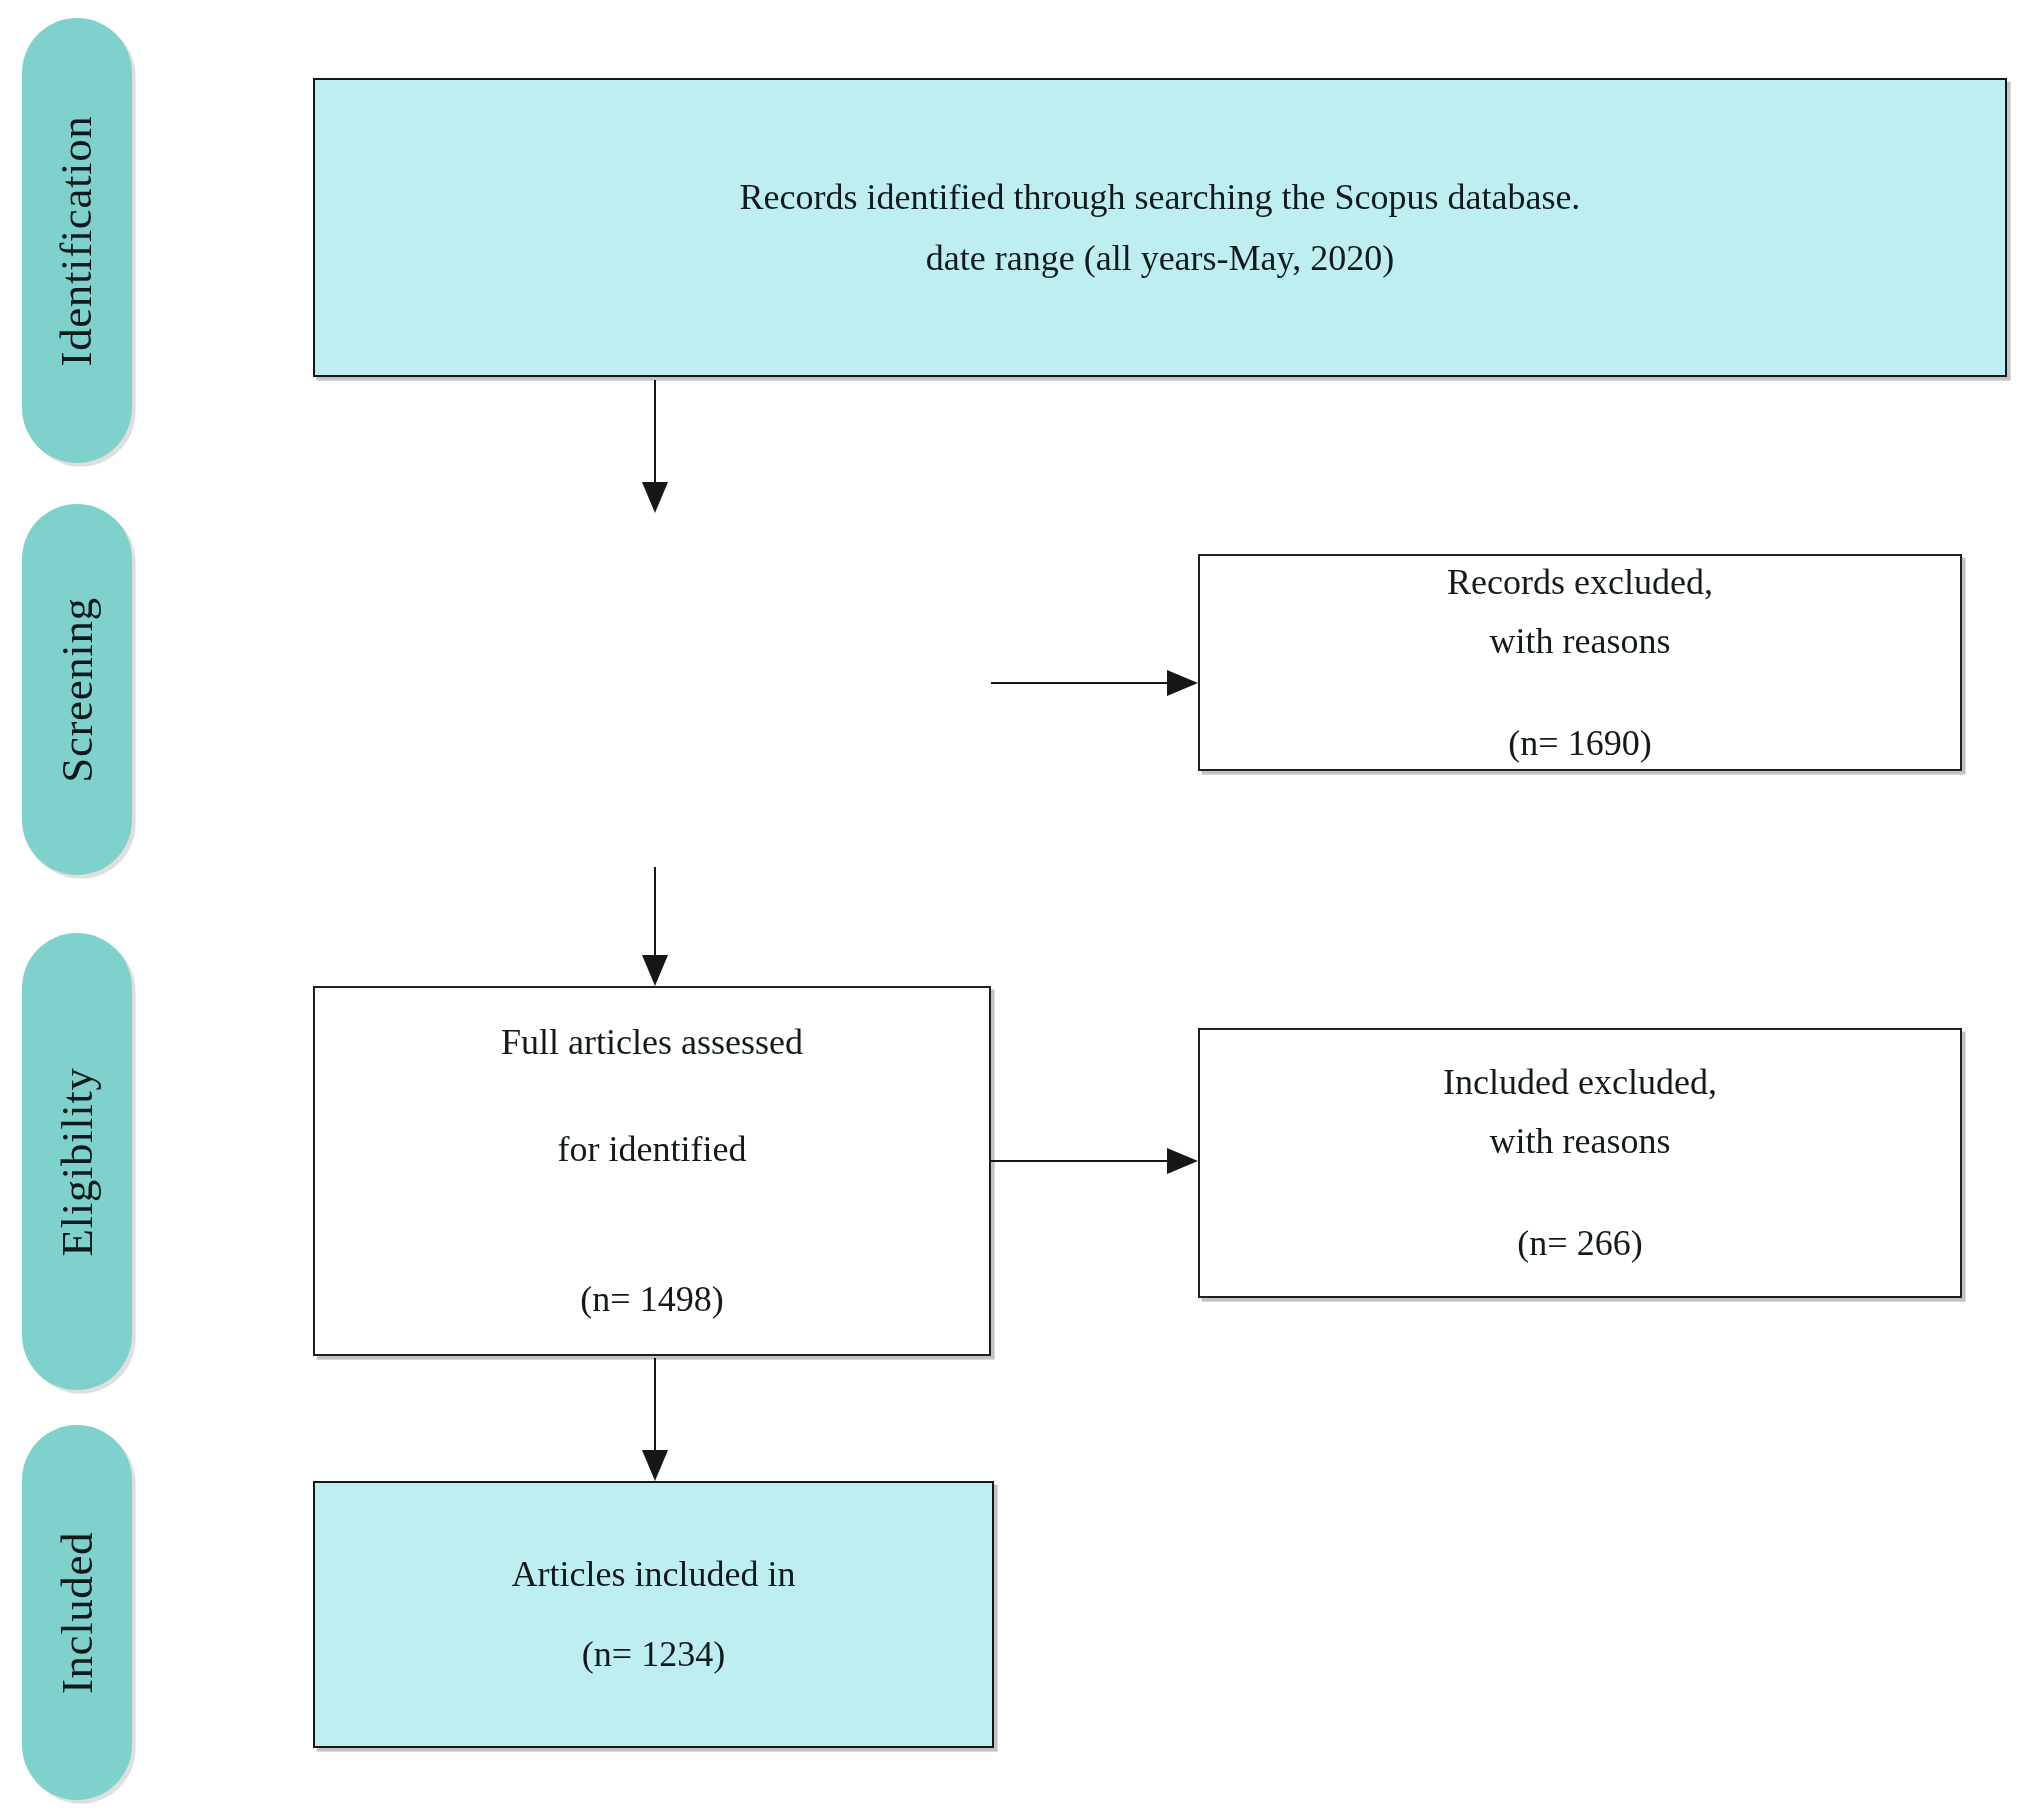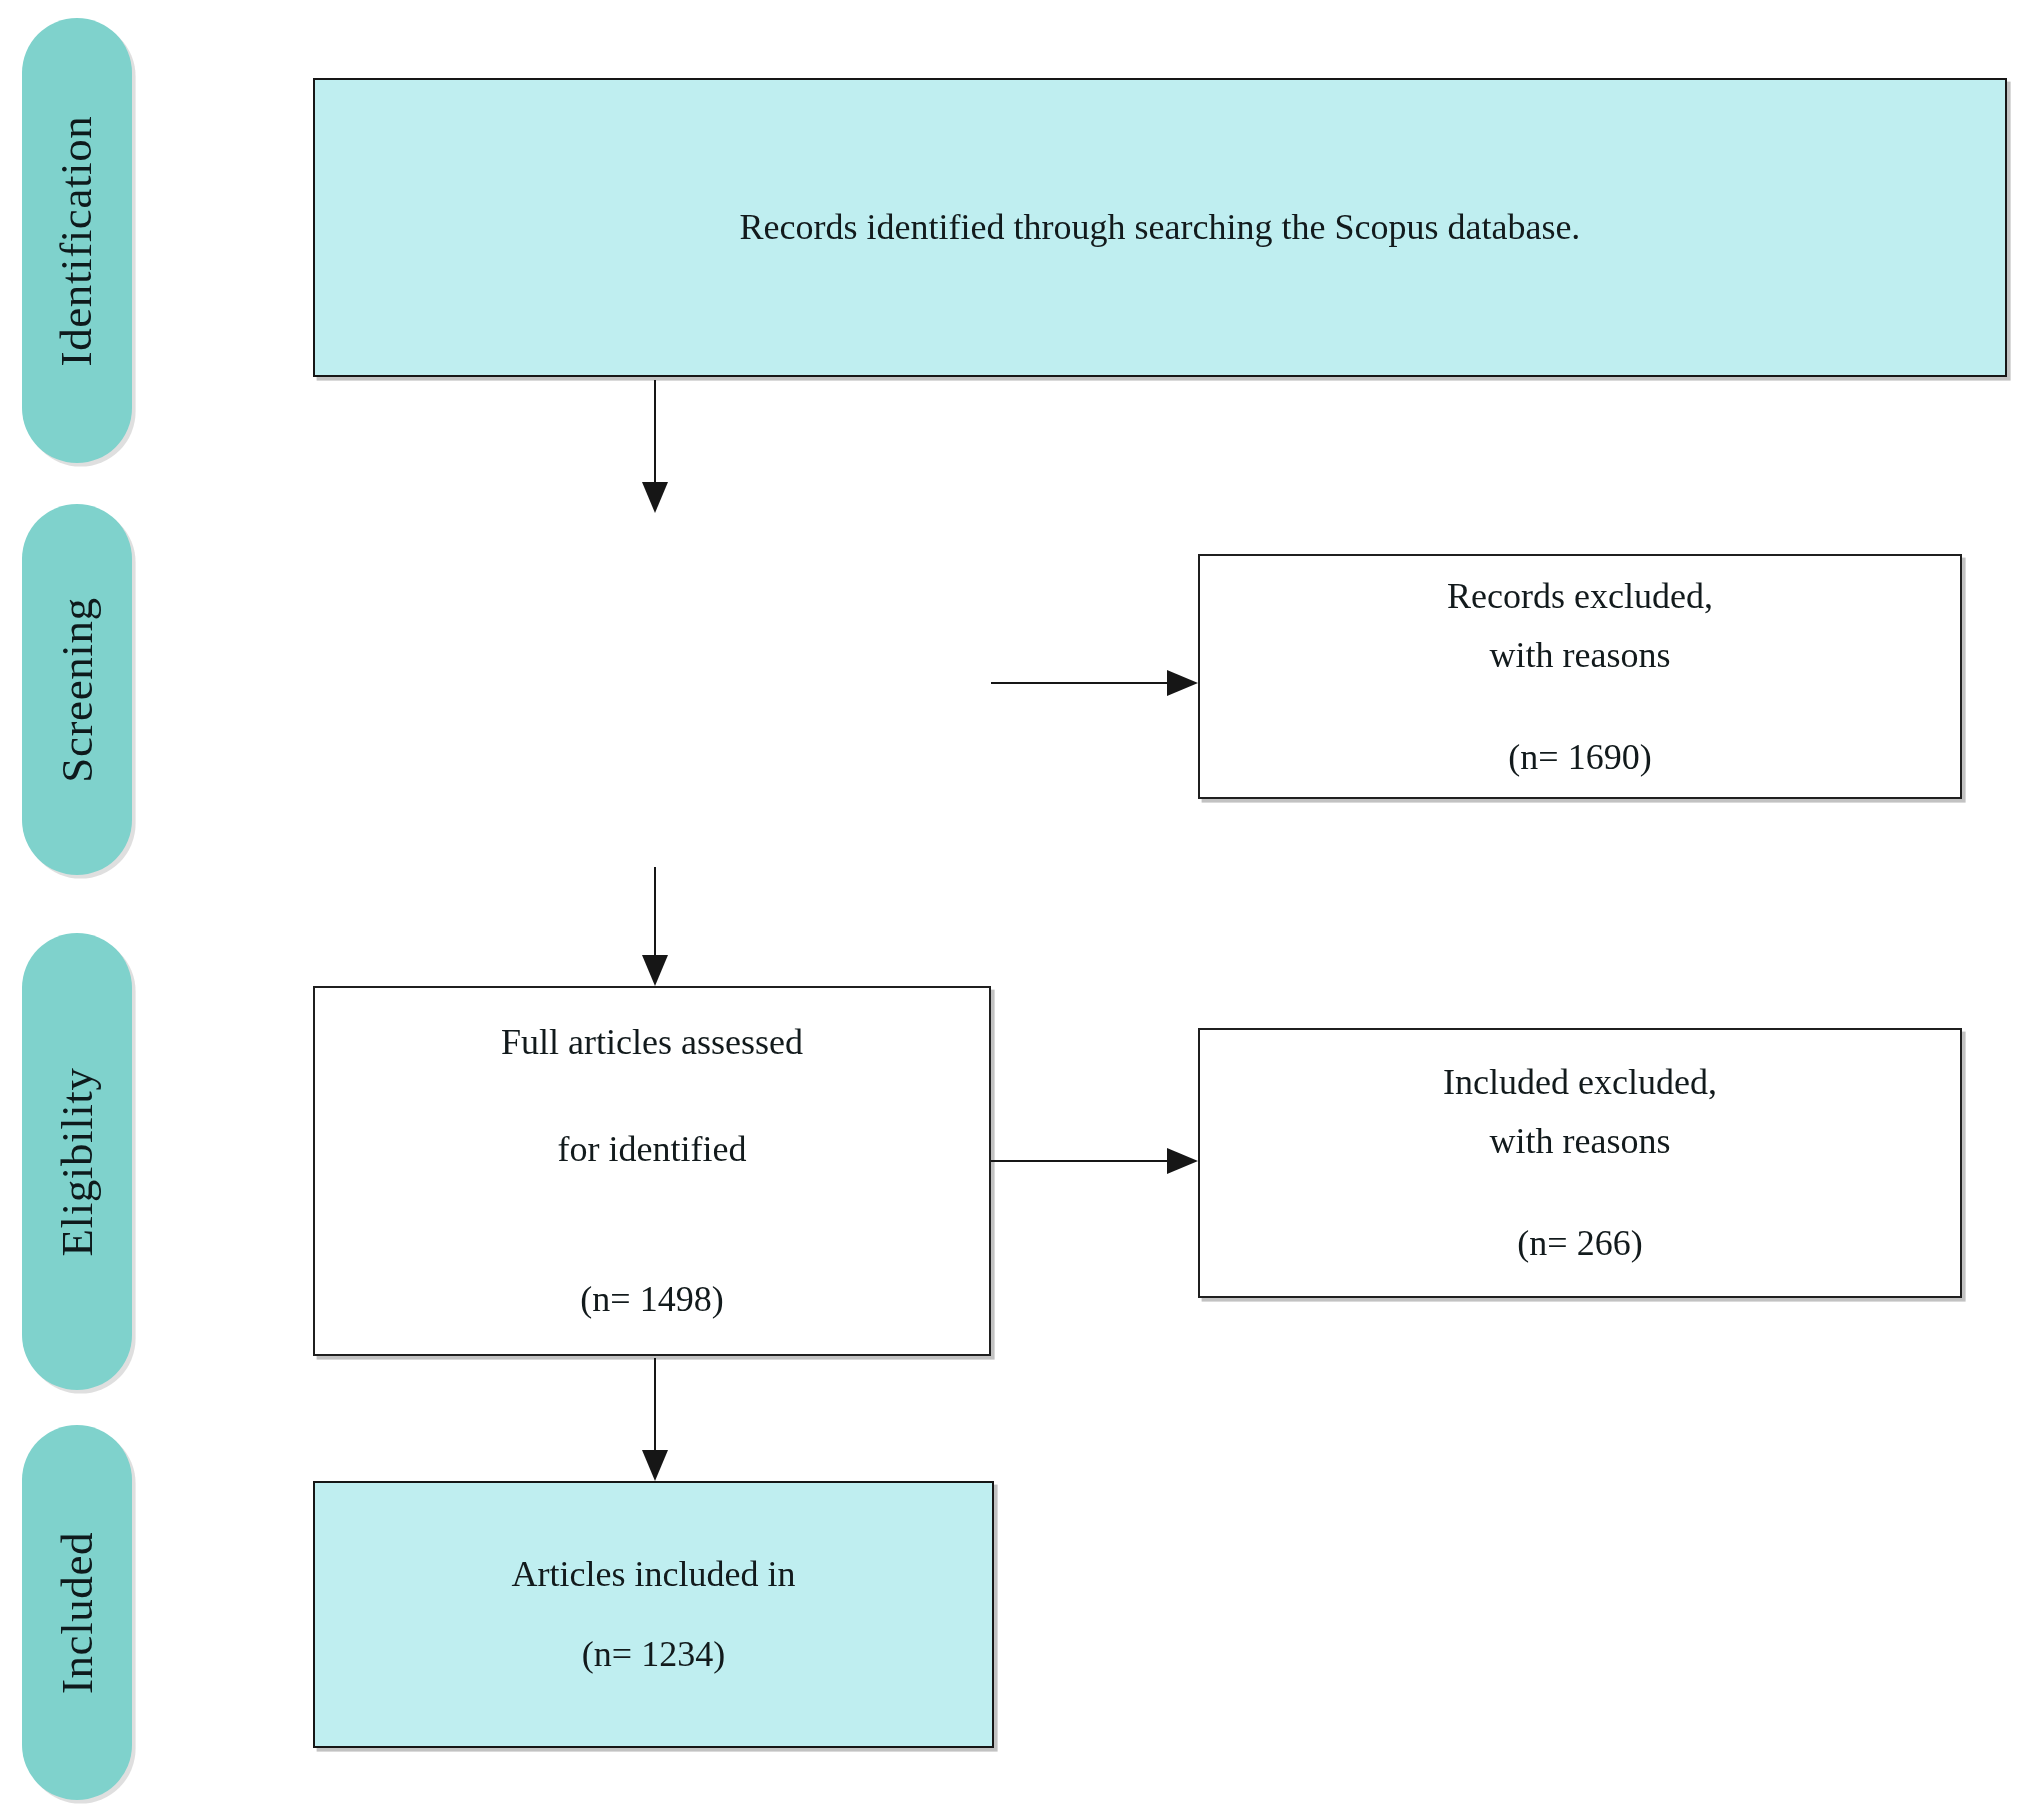--- a/index.html
+++ b/index.html
@@ -52,21 +52,21 @@
     text-align:center;
     font-size:36px; line-height:59px;
   }
   .fbox.teal{ background:var(--box-fill); border-color:#161616; }
   .fbox .line{ white-space:nowrap; }
   .fbox .count{ margin-top:43px; white-space:nowrap; }
   .fbox.compact .count{ margin-top:21.7px; }
 
   .box-identification{ left:313px; top:78px;  width:1694px; height:299px; line-height:61px; }
   .box-screening     { left:313px; top:513px;  width:678px; height:352px; }
-  .box-scr-excluded  { left:1198px;top:554px;  width:764px; height:245px; }
+  .box-scr-excluded  { left:1198px;top:554px;  width:764px; height:217px; }
   .box-eligibility   { left:313px; top:986px; width:678px; height:370px;gap:48px; }
   .box-eli-excluded  { left:1198px;top:1028px; width:764px; height:270px; }
   .box-included      { left:313px; top:1481px; width:681px; height:267px; }
 
   
   .arrow-v{ position:absolute; width:26.5px; }
   .arrow-v .shaft{
     position:absolute; left:12px; top:0; bottom:29px; width:2.4px;
     background:var(--arrow-color);
   }
@@ -108,20 +108,21 @@
   </div>
   <div class="pill pill-eligibility">
     <span>Eligibility</span>
   </div>
   <div class="pill pill-included">
     <span>Included</span>
   </div>
 
   <div class="fbox teal box-identification">
     <div class="line">Records identified through searching the Scopus database.</div>
+    <div class="line">date range (all years-May, 2020)</div>
   </div>
 
 
   <div class="fbox box-scr-excluded">
     <div class="line">Records excluded,</div>
     <div class="line">with reasons</div>
     <div class="count">(n= 1690)</div>
   </div>
 
   <div class="fbox box-eligibility">

